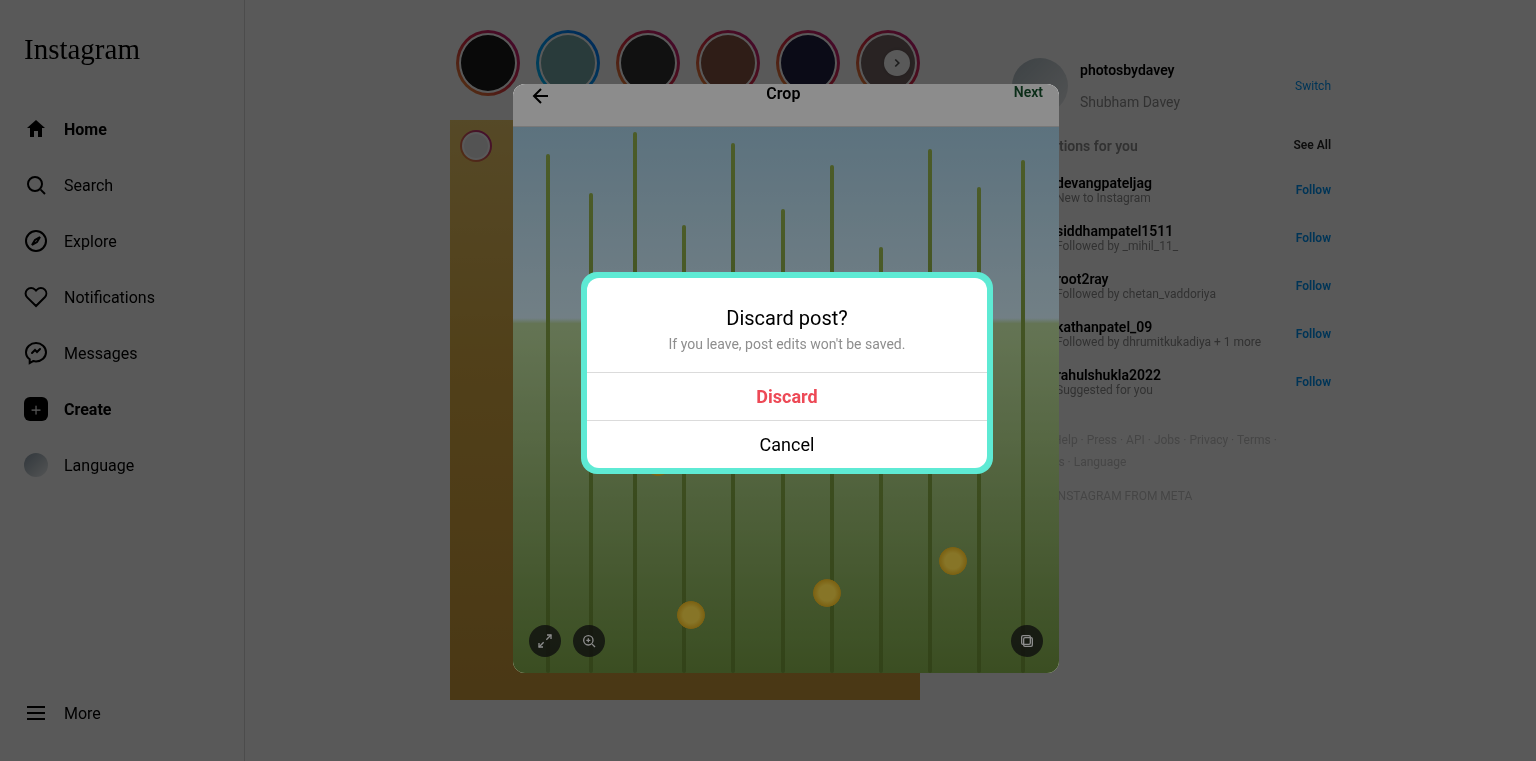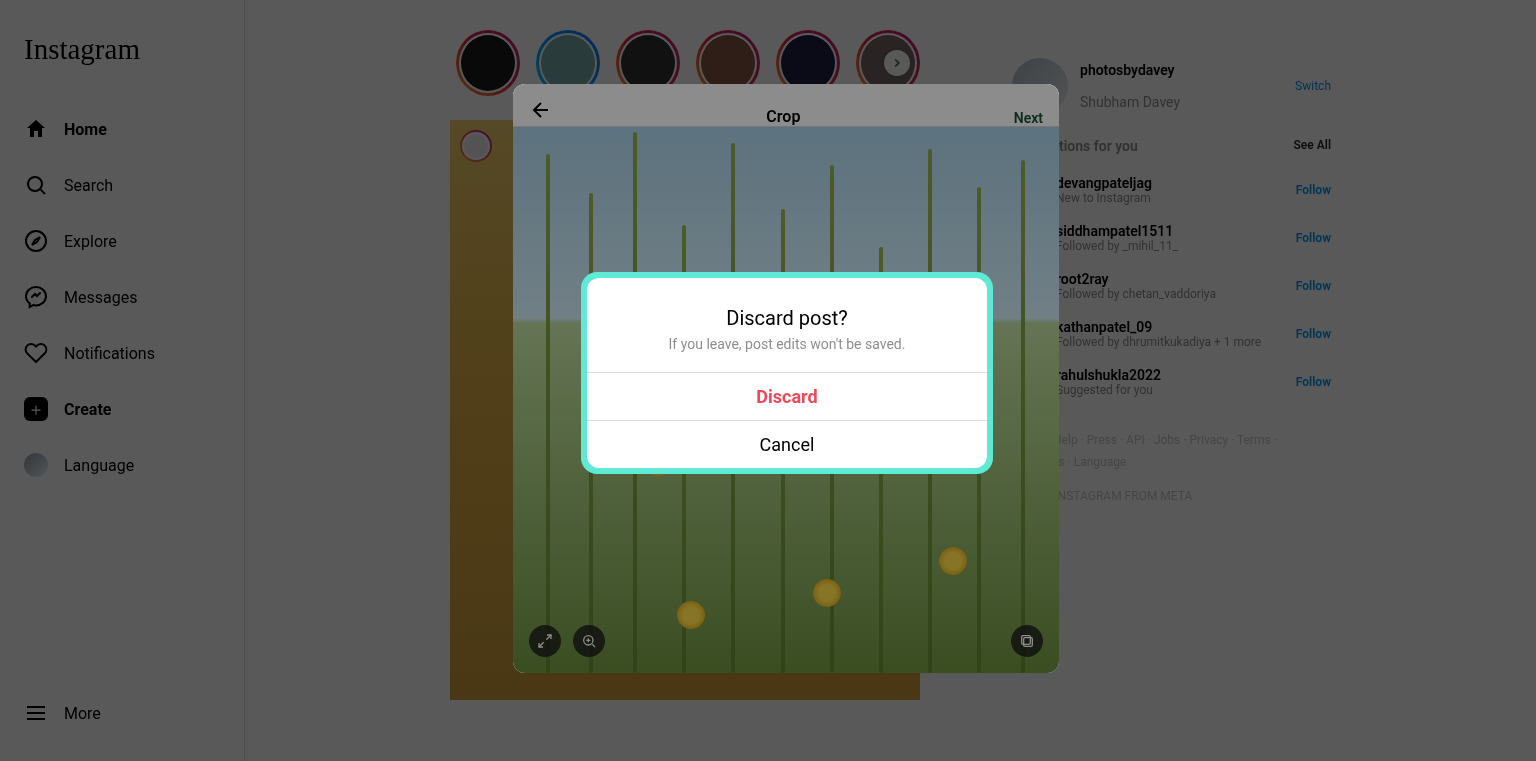--- a/index.html
+++ b/index.html
@@ -48,21 +48,21 @@
   .sugg-sub { color:#8e8e8e; font-size:12px; }
   .follow { color:#0095f6; font-size:12px; font-weight:600; }
   .footer { margin-top:24px; font-size:12px; color:#c7c7c7; line-height:1.8; }
   .footer span::after { content:" · "; }
   .footer span:last-child::after { content:""; }
   .meta { margin-top:16px; font-size:12px; color:#c7c7c7; }
   
   .dim { position:absolute; inset:0; background:rgba(0,0,0,.65); }
   
   .crop-modal { position:absolute; left:513px; top:84px; width:546px; height:589px; background:#fff; border-radius:12px; overflow:hidden; display:flex; flex-direction:column; }
-  .crop-head { height:43px; display:flex; align-items:flex-end; justify-content:space-between; padding:0 16px; border-bottom:1px solid #dbdbdb; background:#fff; }
+  .crop-head { height:43px; display:flex; align-items:flex-start; justify-content:space-between; padding:0 16px; border-bottom:1px solid #dbdbdb; background:#fff; }
   .crop-back svg { width:24px; height:24px; }
   .crop-title { font-weight:600; font-size:16px; }
   .crop-next { color:#14532d; font-weight:600; font-size:14px; }
   .crop-img { flex:1; position:relative; overflow:hidden; background:linear-gradient(180deg,#a8d0e6 0%,#cfe8f3 35%,#b7d49a 36%,#6b8e3e 100%); }
   .grass { position:absolute; inset:0; }
   .stalk { position:absolute; bottom:0; width:4px; background:linear-gradient(180deg,#8aa84a,#5c7a2e); border-radius:2px; }
   .flower { position:absolute; width:28px; height:28px; background:radial-gradient(circle,#f6d548 40%,#e0b020 70%,transparent 72%); border-radius:50%; filter:blur(.5px); }
   .crop-ctrl { position:absolute; bottom:16px; width:32px; height:32px; background:rgba(26,26,26,.8); border-radius:50%; display:flex; align-items:center; justify-content:center; color:#fff; }
   .ctrl-expand { left:16px; }
   .ctrl-zoom { left:60px; }
@@ -109,33 +109,33 @@
         <svg viewBox="0 0 24 24" width="24" height="24" fill="none" stroke="currentColor" stroke-width="2">
             <circle cx="12" cy="12" r="10"></circle>
             <polygon points="16 8 13 13 8 16 11 11 16 8"></polygon>
           </svg>
       </span>
       <span class="nav-label">Explore</span>
     </div>
     <div class="nav-item">
       <span class="nav-icon">
         <svg viewBox="0 0 24 24" width="24" height="24" fill="none" stroke="currentColor" stroke-width="2">
+            <path d="M20.8 4.6a5.5 5.5 0 0 0-7.8 0L12 5.6l-1-1a5.5 5.5 0 0 0-7.8 7.8l1 1L12 21l7.8-7.8 1-1a5.5 5.5 0 0 0 0-7.6z"></path>
+          </svg>
+      </span>
+      <span class="nav-label">Notifications</span>
+    </div>
+    <div class="nav-item">
+      <span class="nav-icon">
+        <svg viewBox="0 0 24 24" width="24" height="24" fill="none" stroke="currentColor" stroke-width="2">
             <path d="M12 2C6.5 2 2 6.1 2 11.2c0 2.9 1.4 5.4 3.7 7.1V22l3.4-1.9c.9.2 1.9.4 2.9.4 5.5 0 10-4.1 10-9.2S17.5 2 12 2z"></path>
             <path d="M8 12l3-3 2 2 3-3" stroke-linecap="round"></path>
           </svg>
       </span>
       <span class="nav-label">Messages</span>
-    </div>
-    <div class="nav-item">
-      <span class="nav-icon">
-        <svg viewBox="0 0 24 24" width="24" height="24" fill="none" stroke="currentColor" stroke-width="2">
-            <path d="M20.8 4.6a5.5 5.5 0 0 0-7.8 0L12 5.6l-1-1a5.5 5.5 0 0 0-7.8 7.8l1 1L12 21l7.8-7.8 1-1a5.5 5.5 0 0 0 0-7.6z"></path>
-          </svg>
-      </span>
-      <span class="nav-label">Notifications</span>
     </div>
     <div class="nav-item bold">
       <span class="nav-icon">
         <span class="create-sq">＋</span>
       </span>
       <span class="nav-label">Create</span>
     </div>
     <div class="nav-item">
       <span class="nav-icon">
           <span class="avatar-sm"></span>

